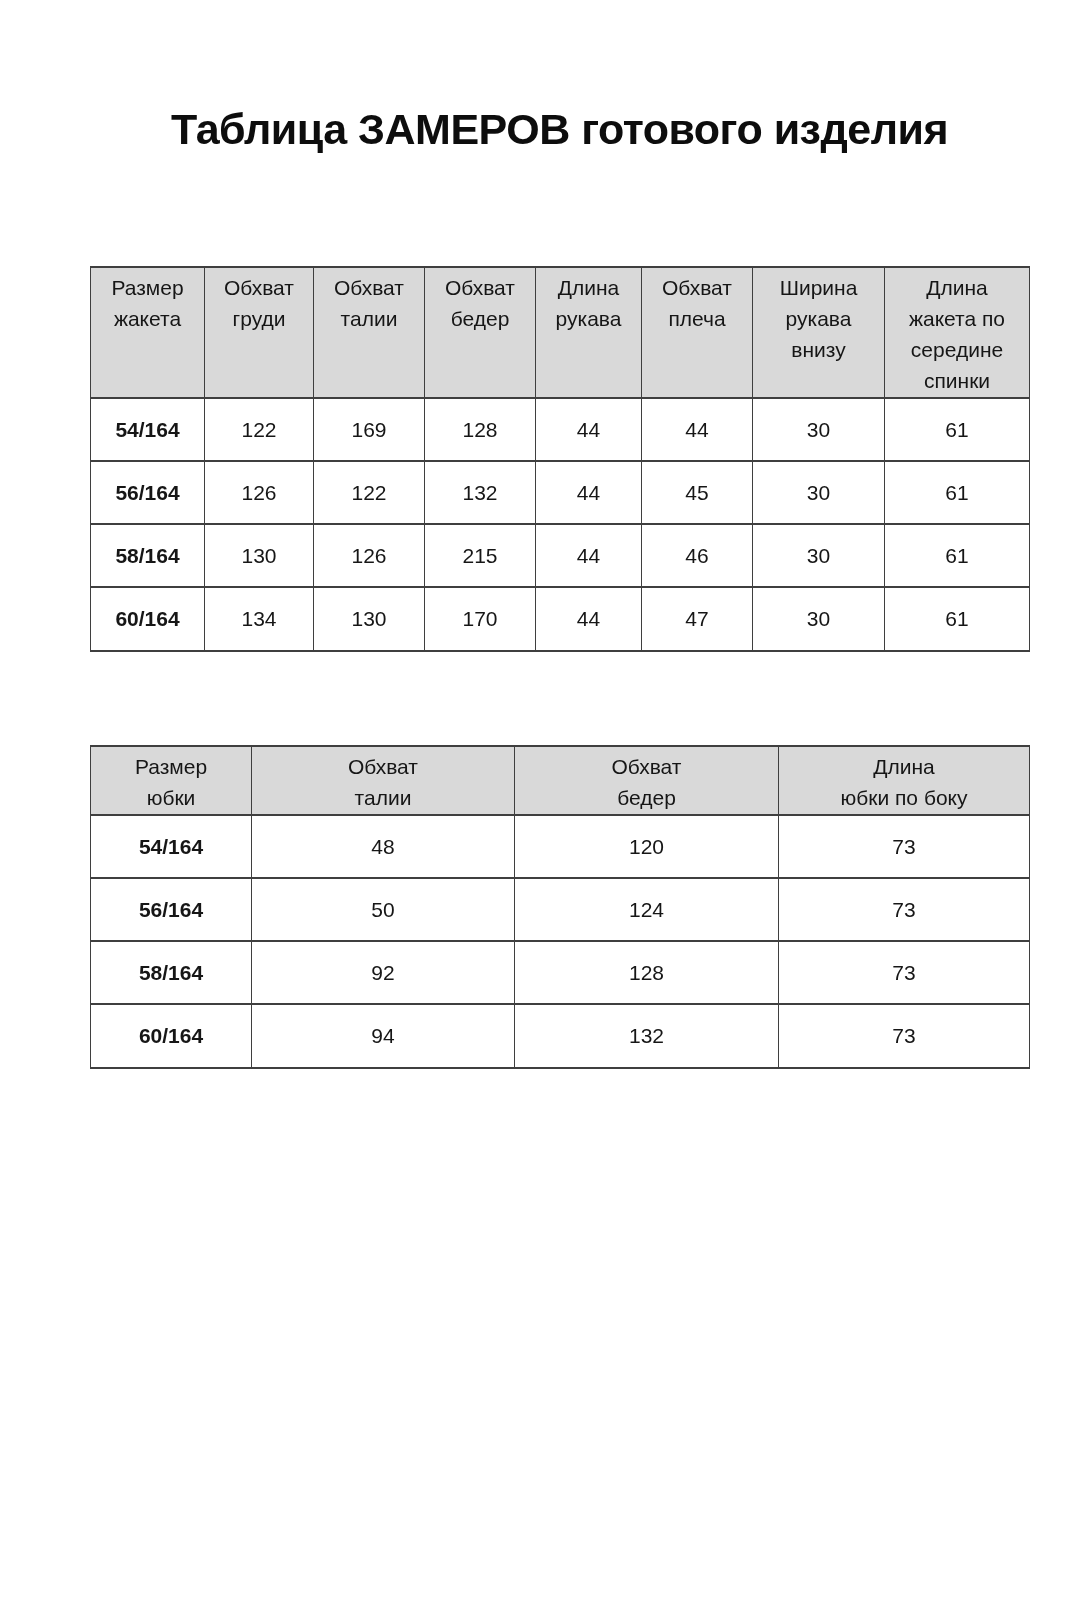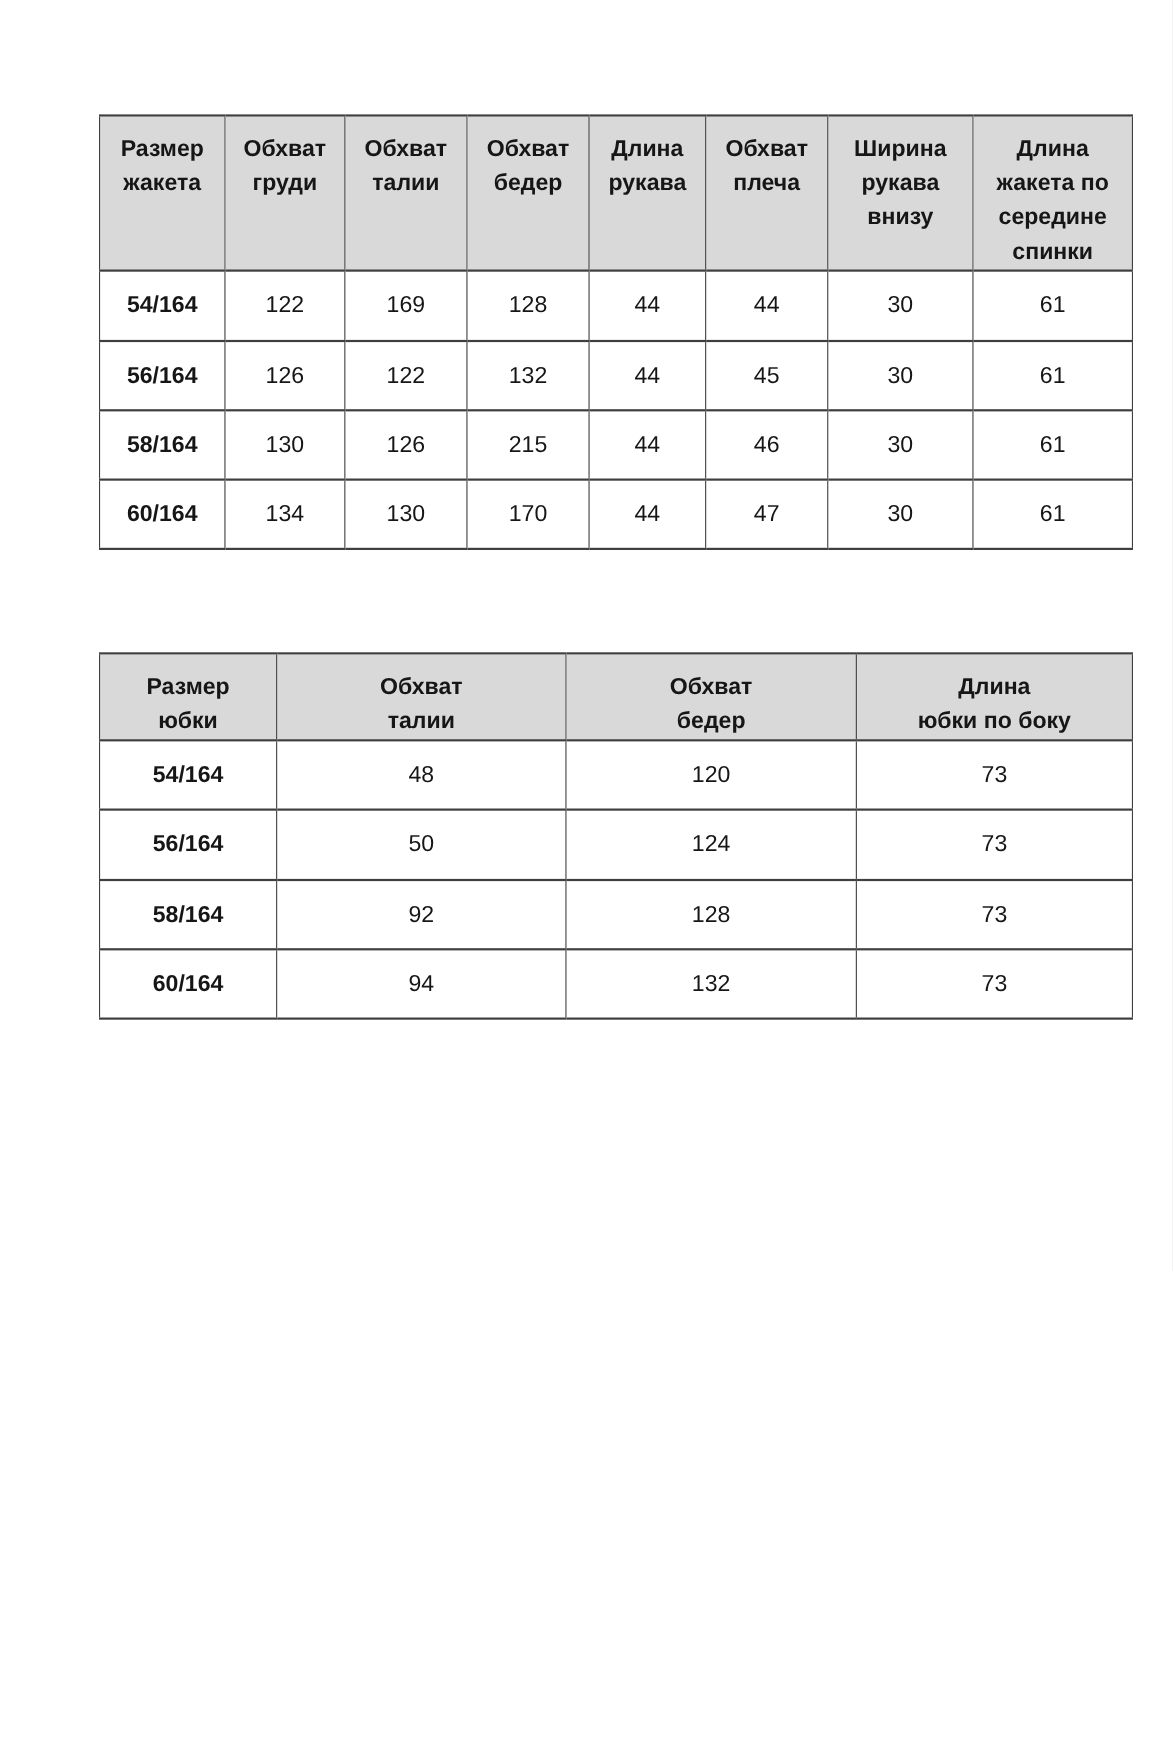--- a/index.html
+++ b/index.html
@@ -39,43 +39,44 @@
   th,td{
     border-style:solid;
     border-color:var(--border);
     border-width:2.2px 1.4px;
     text-align:center;
     font-size:21px;
     overflow:hidden;
   }
   th{
     background:var(--hbg);
-    font-weight:700;
+    font-weight:400;
     vertical-align:top;
-    padding-top:14px;
+    padding-top:4px;
     line-height:1.48;
     white-space:pre-line;
   }
   td{
     vertical-align:middle;
     padding:18px 2px;
     line-height:1.2;
   }
   td.size{font-weight:700;}
   .t1 thead tr{height:131px;}
   .t1 tbody tr{height:35px;}
   .t2{margin-top:93px;}
   .t2 thead tr{height:67px;}
   .t2 tbody tr{height:36px;}
 </style>
 </head>
 <body>
 
 <div class="page">
 
+  <h1 class="title">Таблица ЗАМЕРОВ готового изделия</h1>
 
   <table class="t1">
     <colgroup>
       <col style="width:114px">
         <col style="width:109px">
         <col style="width:111px">
       <col style="width:111px">
         <col style="width:106px">
         <col style="width:111px">
       <col style="width:132px">

